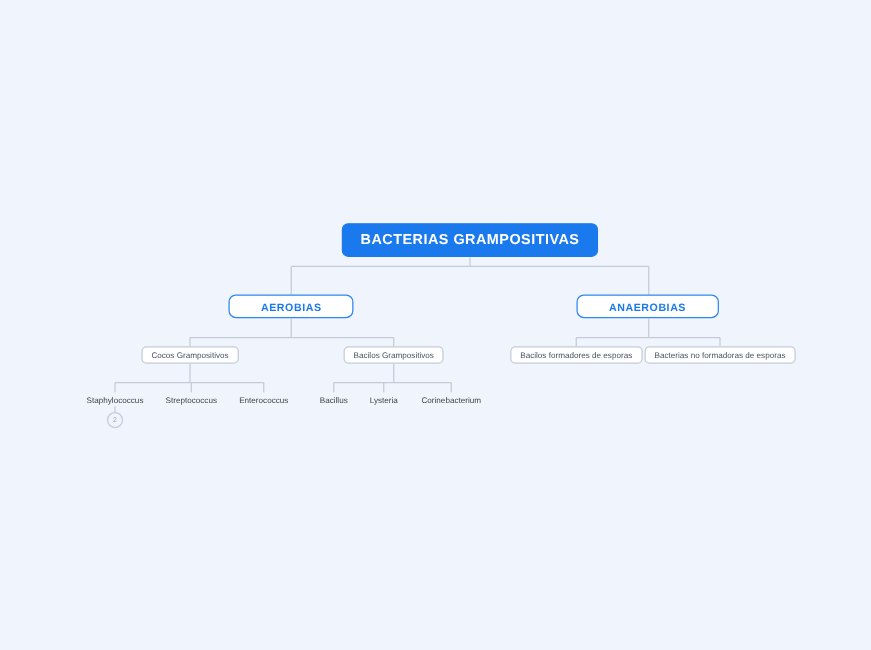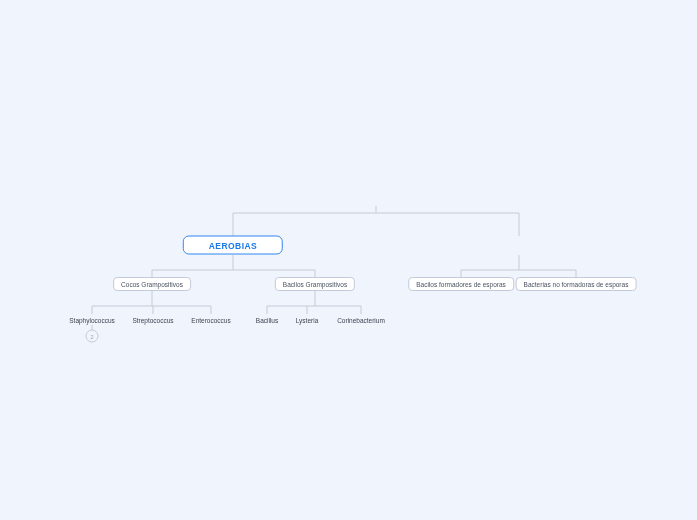--- a/index.html
+++ b/index.html
@@ -130,22 +130,24 @@
       <path d="M315,291 L315,306"></path>
       <path d="M267,306 L361,306"></path>
       <path d="M267,306 L267,314"></path>
       <path d="M307,306 L307,314"></path>
       <path d="M361,306 L361,314"></path>
 
       <path d="M92,325 L92,331"></path>
     </g>
   </svg>
 
+  <div class="node node-root" style="left:376px; top:192px;">BACTERIAS GRAMPOSITIVAS</div>
 
   <div class="node node-l1" style="left:233px; top:245px;">AEROBIAS</div>
+  <div class="node node-l1" style="left:518px; top:245px;">ANAEROBIAS</div>
 
   <div class="node node-l2" style="left:152px; top:284px;">Cocos Grampositivos</div>
   <div class="node node-l2" style="left:315px; top:284px;">Bacilos Grampositivos</div>
   <div class="node node-l2" style="left:461px; top:284px;">Bacilos formadores de esporas</div>
   <div class="node node-l2" style="left:576px; top:284px;">Bacterias no formadoras de esporas</div>
 
   <div class="node node-leaf" style="left:92px; top:320px;">Staphylococcus</div>
   <div class="node node-leaf" style="left:153px; top:320px;">Streptococcus</div>
   <div class="node node-leaf" style="left:211px; top:320px;">Enterococcus</div>
   <div class="node node-leaf" style="left:267px; top:320px;">Bacillus</div>

